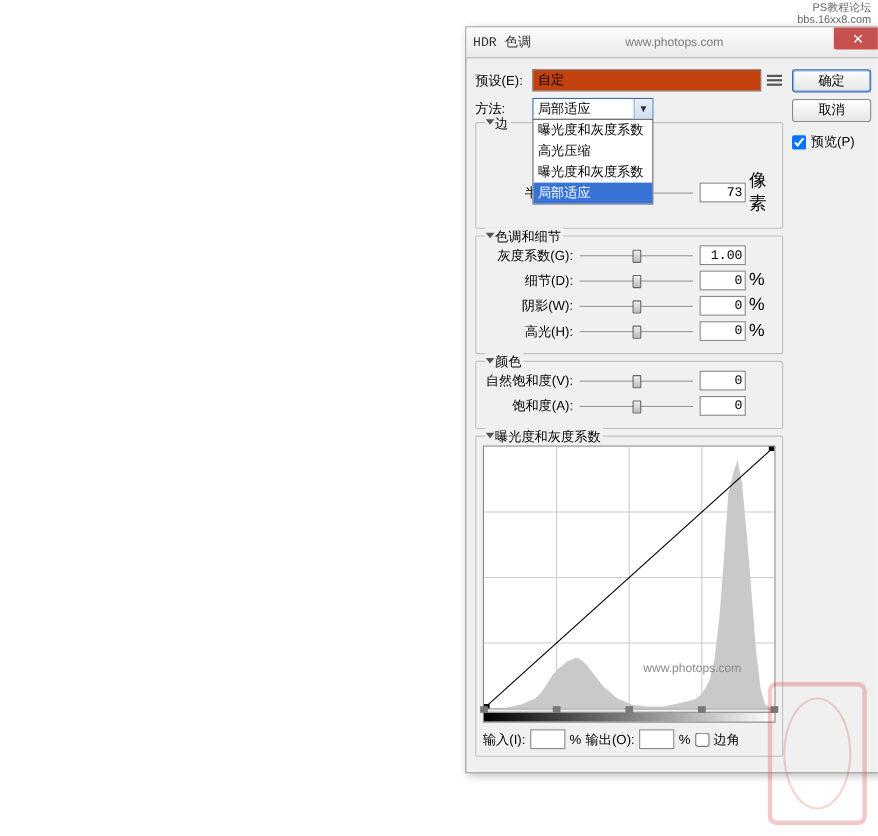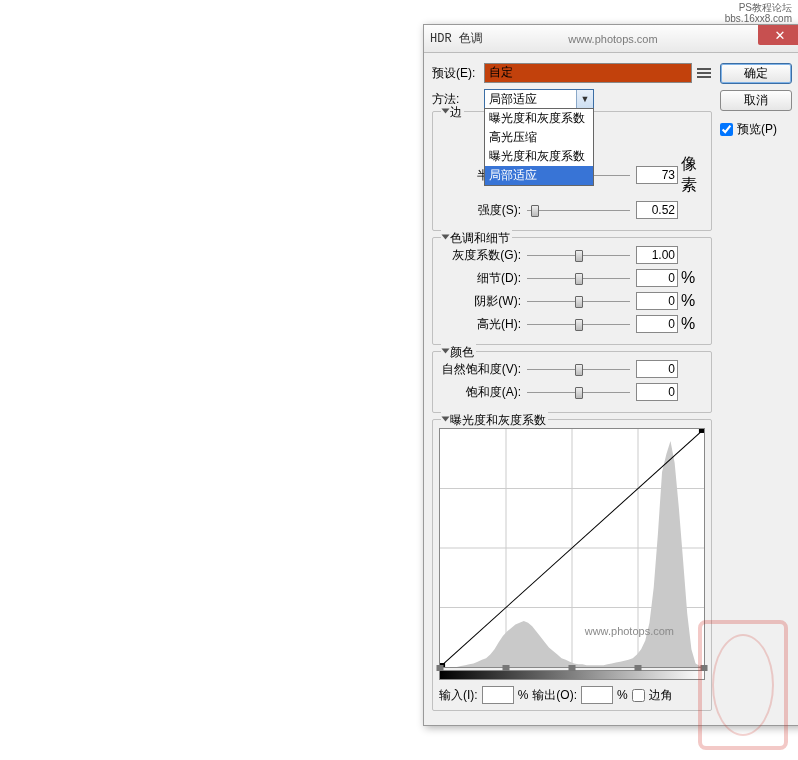--- a/index.html
+++ b/index.html
@@ -31,21 +31,21 @@
 .dropdown-item.selected { background: #3874d6; color: #fff; }
 .group { border: 1px solid #c0c0c0; border-radius: 2px; margin-bottom: 6px; padding: 8px 6px 6px 6px; position: relative; background: #f0f0f0; }
 .group-title { position: absolute; top: -8px; left: 8px; background: #f0f0f0; font-size: 12px; padding: 0 2px; }
 .collapse-tri { display: inline-block; width: 0; height: 0; border-top: 4px solid transparent; border-bottom: 4px solid transparent; border-left: 5px solid #555; transform: rotate(90deg); margin-right: 2px; vertical-align: 1px; }
 .slider-row { display: flex; align-items: center; margin-bottom: 5px; }
 .slider-label { width: 82px; font-size: 12px; text-align: right; }
 .slider-track { flex: 1; height: 16px; position: relative; margin: 0 6px; }
 .slider-line { position: absolute; left: 0; right: 0; top: 8px; height: 1px; background: #999; }
 .slider-tick { position: absolute; top: 6px; width: 1px; height: 5px; background: #888; }
 .slider-thumb { position: absolute; top: 3px; width: 8px; height: 12px; background: linear-gradient(#eee,#bbb); border: 1px solid #666; border-radius: 1px; transform: translateX(-50%); }
-.value-input { width: 42px; height: 18px; font-size: 12px; text-align: right; padding-right: 2px; border: 1px solid #888; background: #fff; }
+.value-input { width: 42px; height: 18px; font-size: 12px; text-align: right; padding-right: 2px; border: 1px solid #888; background: #fff; font-family: Liberation Mono, monospace; }
 .unit { font-size: 16px; margin-left: 3px; width: 24px; }
 .curve-box { width: 100%; height: 240px; border: 1px solid #888; background: #fff; position: relative; }
 .curve-grid line { stroke: #ccc; stroke-width: 1; }
 .curve-diag { stroke: #000; stroke-width: 1; fill: none; }
 .hist { fill: #c9c9c9; stroke: none; }
 .curve-url { position: absolute; right: 30px; bottom: 30px; font-size: 11px; color: #8a8a8a; }
 .gradient-strip { height: 10px; margin-top: 2px; background: linear-gradient(to right, #000, #fff); border: 1px solid #888; position:relative; }
 .strip-markers { position:absolute; left:0; right:0; top:-6px; height:6px; }
 .strip-thumb { position:absolute; top:0; width:7px; height:6px; background:#777; transform:translateX(-50%); }
 .io-row { display: flex; align-items: center; font-size: 12px; margin-top: 6px; gap: 4px; }
@@ -108,29 +108,20 @@
       <div class="group" style="padding-top:42px">
         <span class="group-title"><span class="collapse-tri"></span><span>边</span></span>
         <div class="slider-row">
           <span class="slider-label">半径(R):</span>
           <div class="slider-track">
               <div class="slider-line"></div>
               <div class="slider-thumb" style="left:15%"></div>
             </div>
           <input class="value-input" value="73" style="">
           <span class="unit">像素</span>
-        </div>
-        <div class="slider-row">
-          <span class="slider-label">强度(S):</span>
-          <div class="slider-track">
-              <div class="slider-line"></div>
-              <div class="slider-thumb" style="left:8%"></div>
-            </div>
-          <input class="value-input" value="0.52" style="">
-          <span class="unit"></span>
         </div>
       </div>
 
       <div class="group">
         <span class="group-title"><span class="collapse-tri"></span><span>色调和细节</span></span>
         <div class="slider-row">
           <span class="slider-label">灰度系数(G):</span>
           <div class="slider-track">
               <div class="slider-line"></div>
               <div class="slider-tick" style="left:50%"></div>

